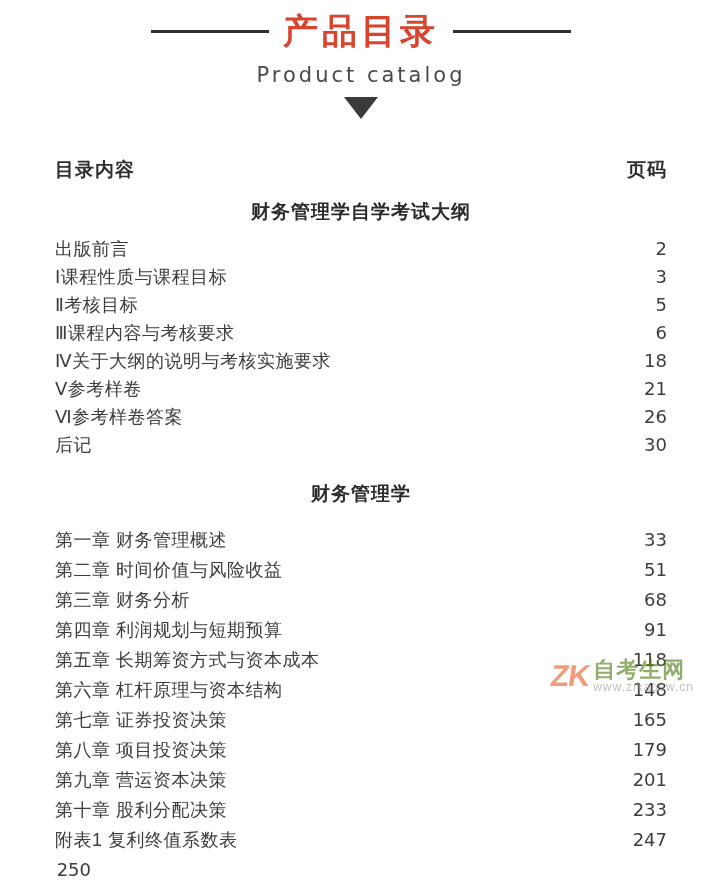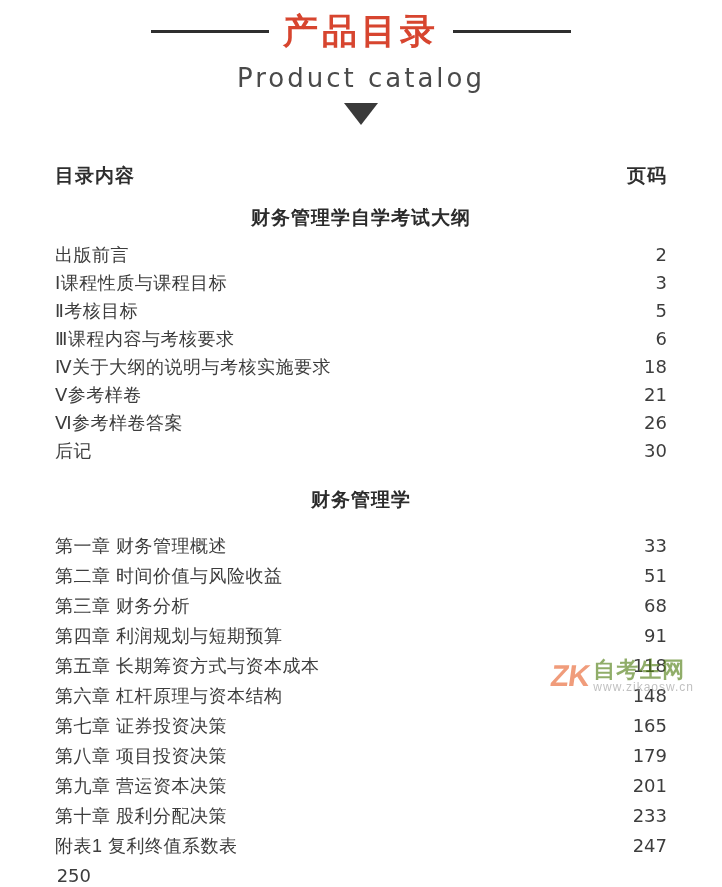--- a/index.html
+++ b/index.html
@@ -43,21 +43,21 @@
   .main-title {
     font-size: 35px;
     font-weight: bold;
     color: #d7452f;
     letter-spacing: 4px;
     line-height: 1.1;
     white-space: nowrap;
   }
   .sub-title {
     margin-top: 12px;
-    font-size: 26px;
+    font-size: 21px;
     color: #4a4a4a;
     letter-spacing: 3px;
     font-family: "DejaVu Sans", "Liberation Sans", sans-serif;
   }
   .arrow-wrap {
     margin-top: 10px;
     display: flex;
     justify-content: center;
   }
   .arrow {

